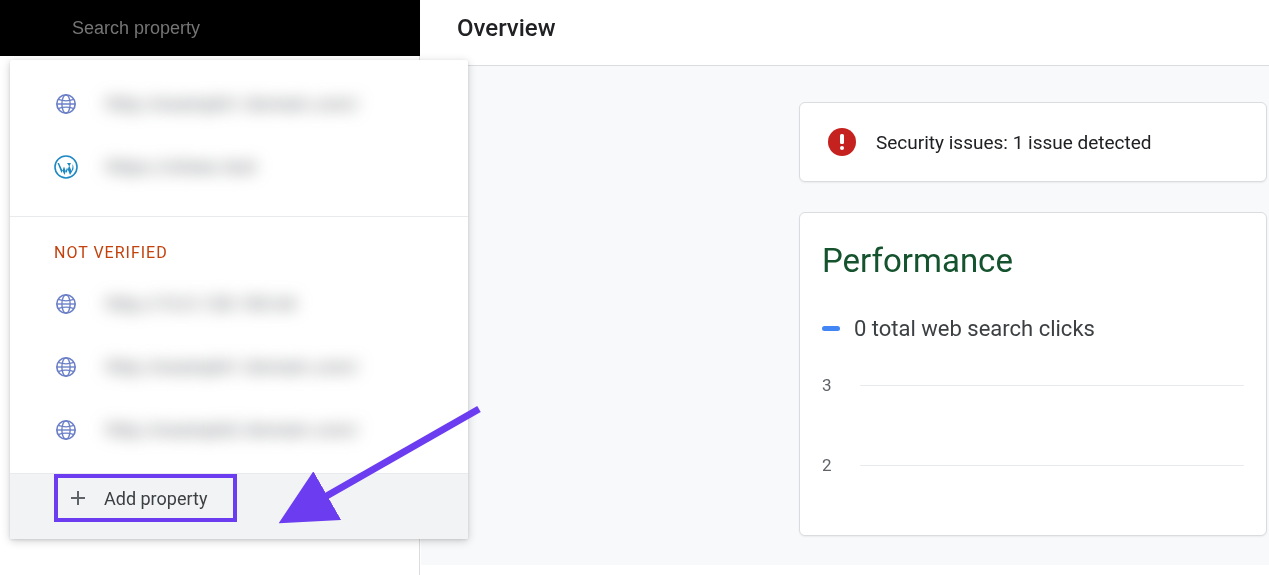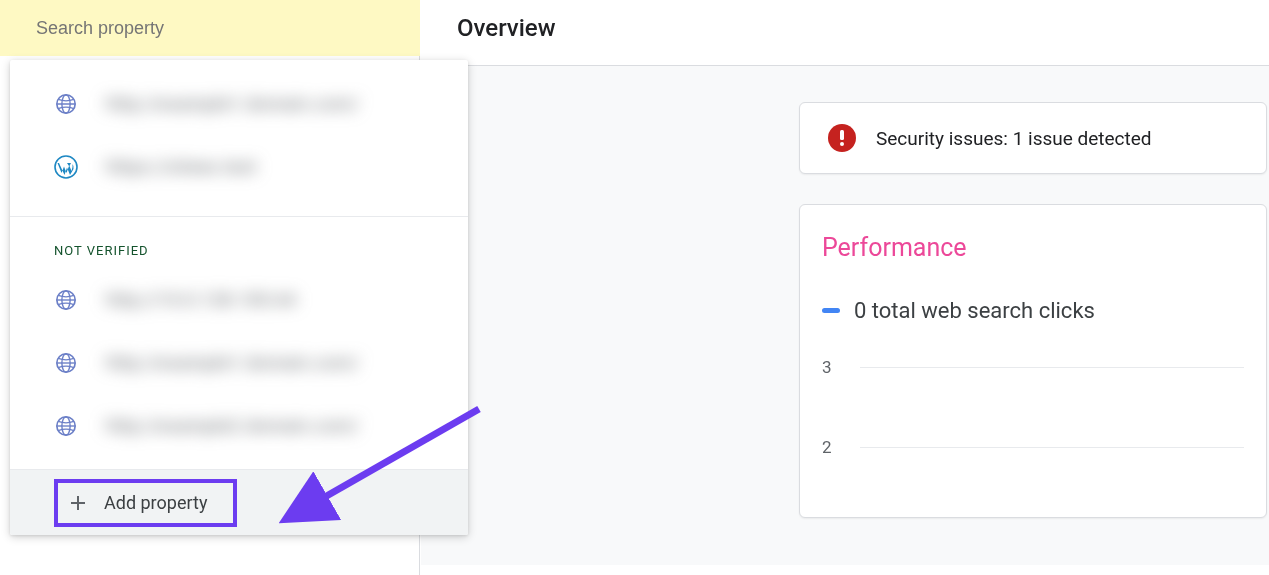--- a/index.html
+++ b/index.html
@@ -25,24 +25,24 @@
 
     
     .search-property {
       position: absolute;
       left: 0;
       top: 0;
       width: 420px;
       height: 56px;
       display: flex;
       align-items: center;
-      padding-left: 36px;
+      padding-left: 72px;
       color: #80868b;
       font-size: 18px;
-      background: #fef9c3;
+      background: #000000;
       border: none;
       outline: none;
     }
 
     
     .property-dropdown {
       position: absolute;
       left: 10px;
       top: 60px;
       width: 458px;
@@ -94,28 +94,28 @@
     }
 
     .divider {
       height: 1px;
       background: #e8eaed;
       margin: 6px 0;
     }
 
     .section-label {
       padding: 20px 24px 10px 44px;
-      color: #14532d;
-      font-size: 13px;
+      color: #c2410c;
+      font-size: 16px;
       letter-spacing: 1px;
     }
 
     .add-property-row {
       display: flex;
-      align-items: center;
+      align-items: flex-start;
       padding: 0 24px 0 44px;
       height: 66px;
       background: #f1f3f4;
       cursor: pointer;
       border-top: 1px solid #e8eaed;
     }
 
     .add-property-inner {
       display: flex;
       align-items: center;
@@ -170,21 +170,21 @@
       border-radius: 6px;
       box-shadow: 0 1px 2px rgba(0,0,0,0.06);
       margin-bottom: 30px;
       width: 468px;
     }
 
     .security-card {
       display: flex;
       align-items: center;
       padding: 22px 28px;
-      height: 72px;
+      height: 80px;
     }
 
     .alert-badge {
       width: 28px;
       height: 28px;
       border-radius: 50%;
       background: #c5221f;
       display: flex;
       align-items: center;
       justify-content: center;
@@ -199,23 +199,23 @@
     .security-text {
       color: #202124;
       font-size: 19px;
     }
 
     .performance-card {
       padding: 28px 22px 0 22px;
     }
 
     .performance-title {
-      font-size: 25px;
+      font-size: 33px;
       font-weight: 400;
-      color: #ec4899;
+      color: #14532d;
       margin-bottom: 36px;
     }
 
     .metric-row {
       display: flex;
       align-items: center;
       margin-bottom: 34px;
     }
 
     .metric-dash {

